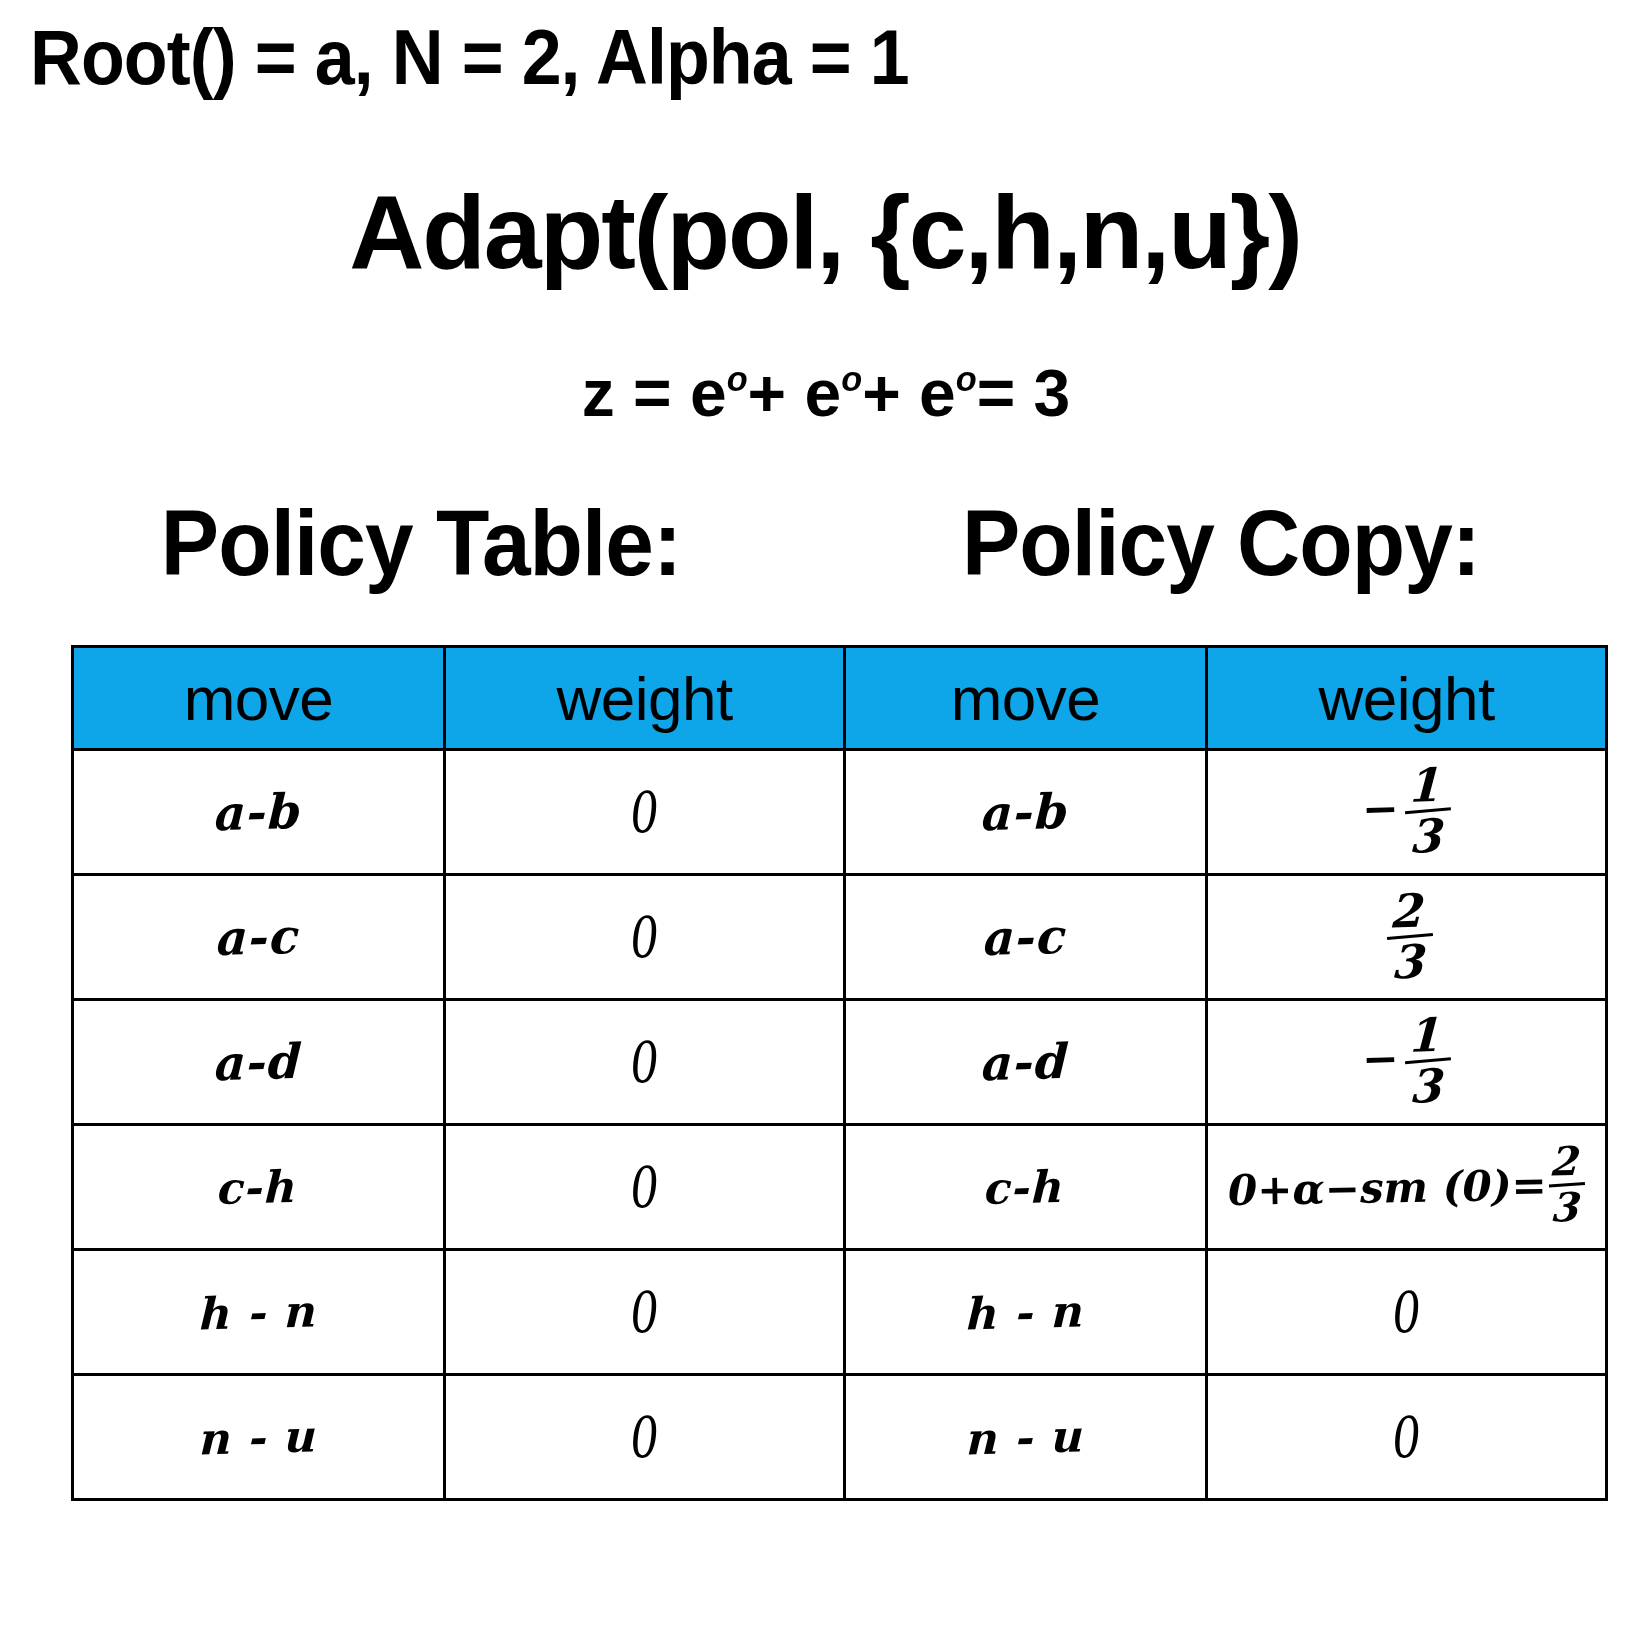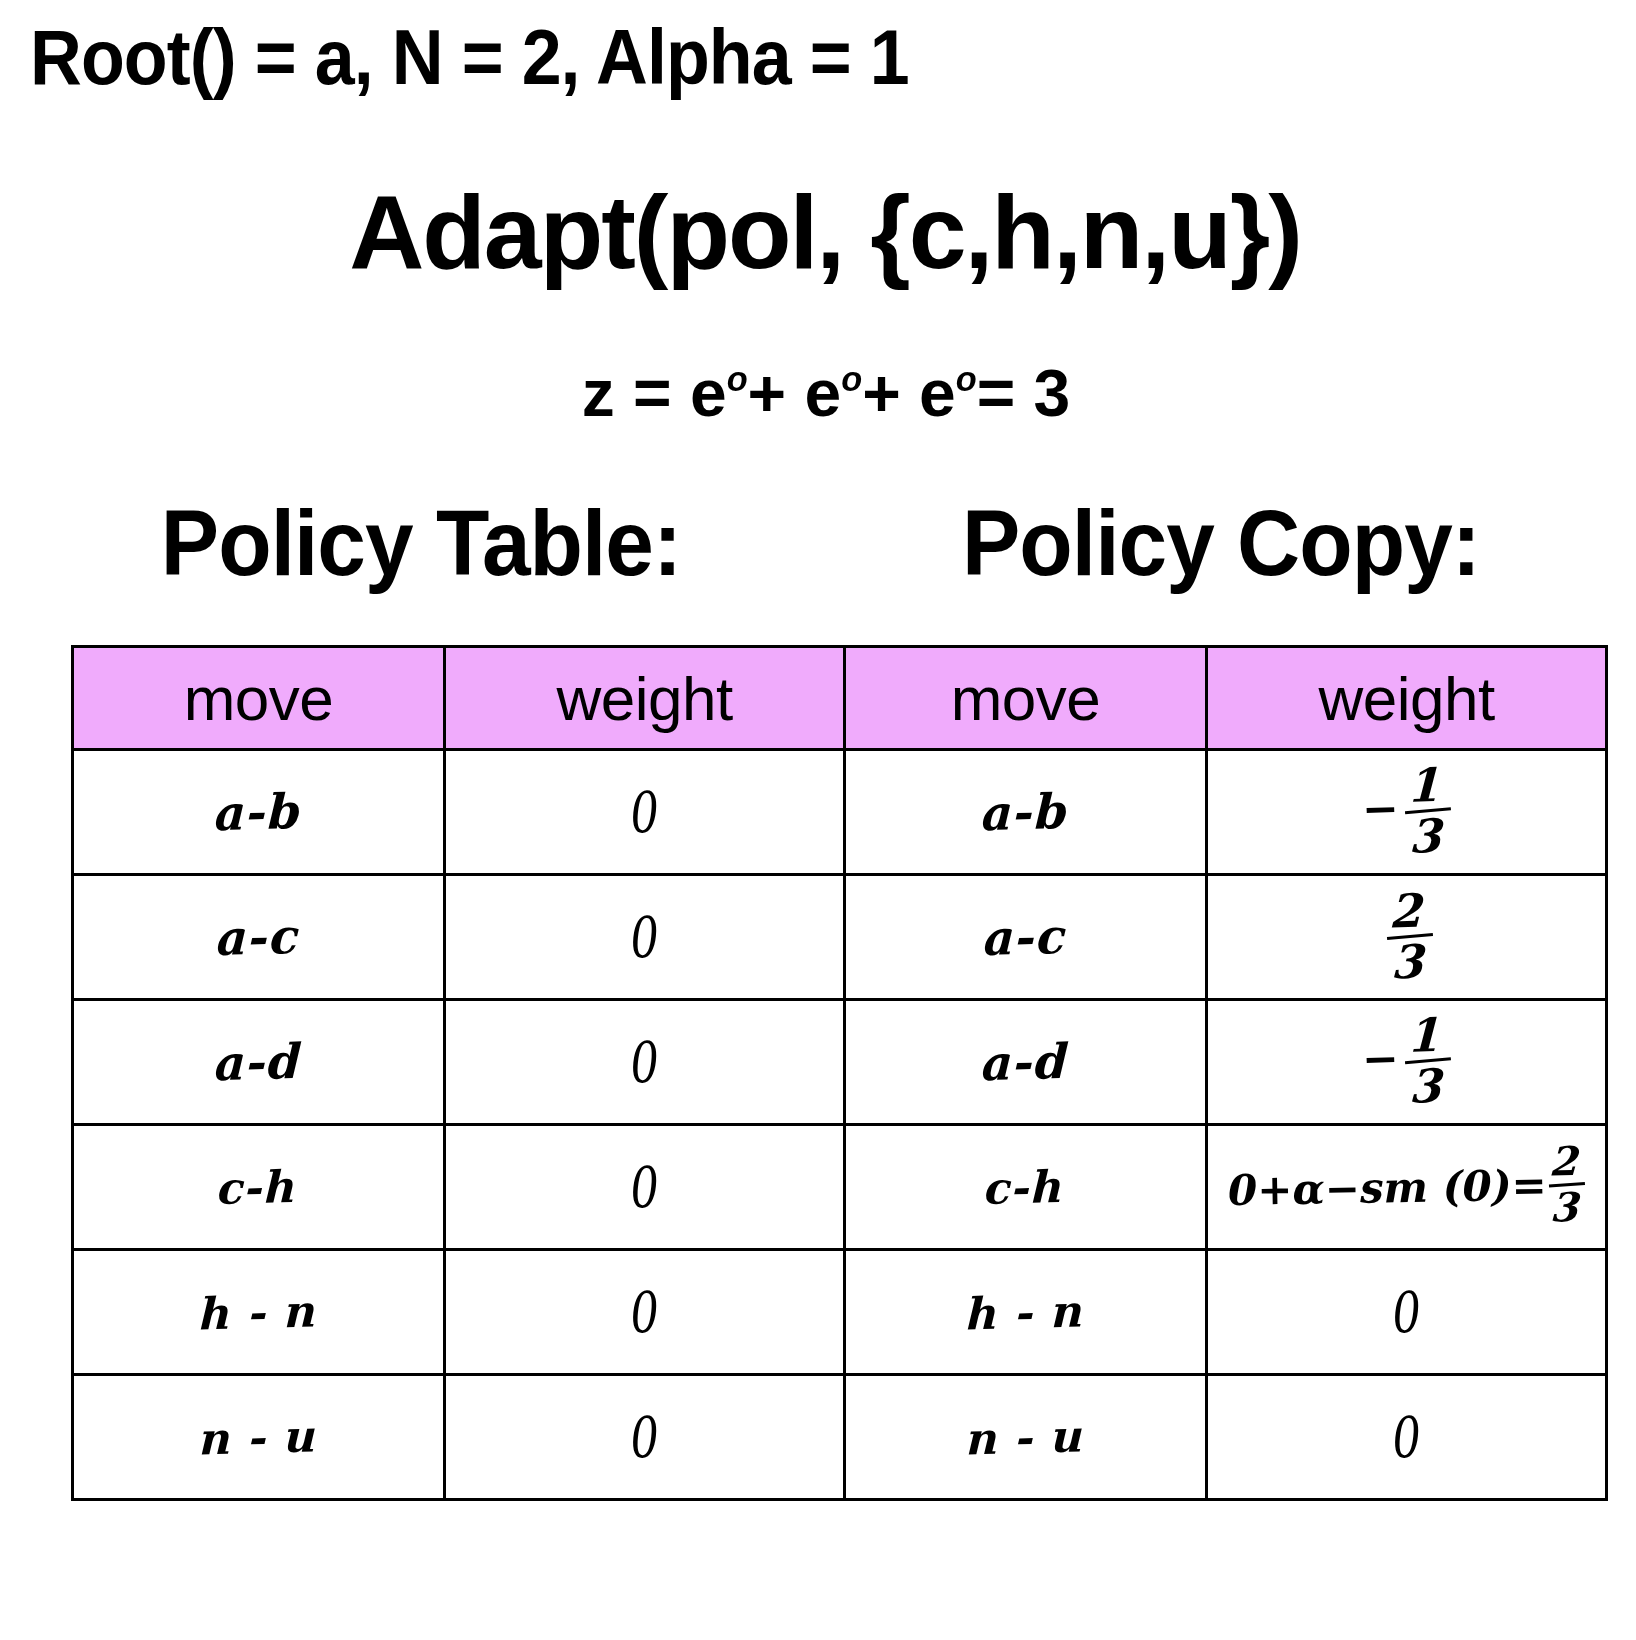--- a/index.html
+++ b/index.html
@@ -111,21 +111,21 @@
     table-layout: fixed;
   }
   table.policy-table th,
   table.policy-table td {
     border: 3px solid #000000;
     padding: 0;
     text-align: center;
     vertical-align: middle;
   }
   table.policy-table th {
-    background: #f0abfc;
+    background: #0ea5e9;
     height: 100px;
     font-size: 62px;
     font-weight: 400;
     font-family: "Liberation Sans", sans-serif;
     letter-spacing: -0.5px;
   }
   table.policy-table td {
     height: 122px;
     background: #ffffff;
   }

